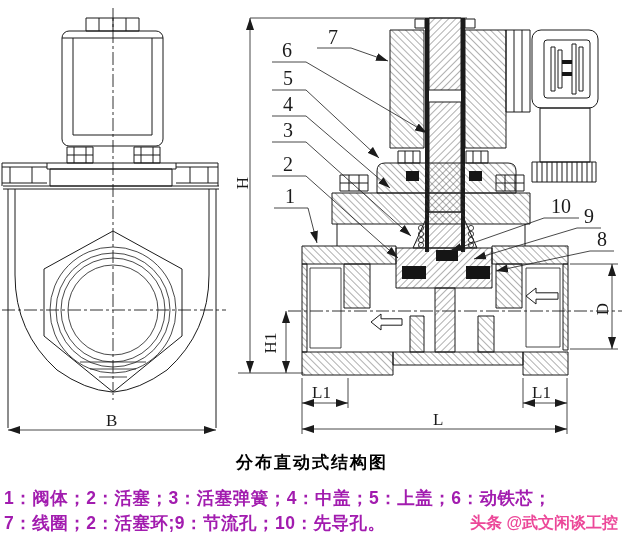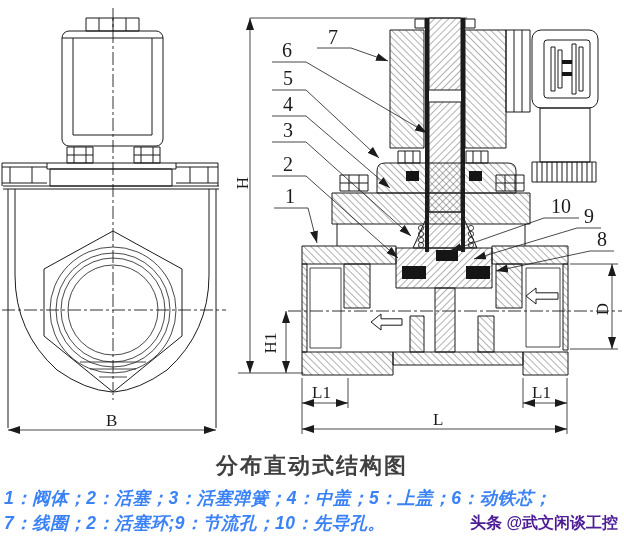--- a/index.html
+++ b/index.html
@@ -16,30 +16,30 @@
   .cl{stroke:#1b1b1b;stroke-width:0.9;fill:none;stroke-dasharray:13 3 3 3;}
   .h1f{fill:url(#hatch1);stroke:#1b1b1b;stroke-width:1;}
   .h2f{fill:url(#hatch2);stroke:#1b1b1b;stroke-width:1;}
   .blk{fill:#151515;stroke:none;}
   .wal{fill:#1b1b1b;stroke:none;}
   .wht{fill:#ffffff;stroke:#1b1b1b;stroke-width:1;}
   .num{font:20px "Liberation Serif", serif;fill:#1b1b1b;stroke:none;}
   .dimlab{font:17px "Liberation Serif", serif;fill:#1b1b1b;stroke:none;}
   .caption{
     position:absolute;left:0;top:451px;width:624px;text-align:center;
-    font-size:22px;font-weight:bold;color:#404040;letter-spacing:2px;
+    font-size:17px;font-weight:bold;color:#000000;letter-spacing:2px;
   }
   .legend{
-    position:absolute;left:4px;width:618px;color:#3b82f6;
-    font-size:17.5px;font-weight:bold;white-space:nowrap;letter-spacing:0.5px;font-style:italic;
+    position:absolute;left:4px;width:618px;color:#a21caf;
+    font-size:17.5px;font-weight:bold;white-space:nowrap;letter-spacing:0.5px;
   }
   .legend.l1{top:486px;}
   .legend.l2{top:511px;}
   .watermark{
-    position:absolute;right:6px;top:513px;color:#4c1d95;
+    position:absolute;right:6px;top:513px;color:#ec4899;
     font-size:16px;font-weight:bold;white-space:nowrap;
   }
 </style>
 </head>
 <body>
 
 <div id="stage">
 
 <svg width="624" height="447" viewBox="0 0 624 447">
   <defs>

